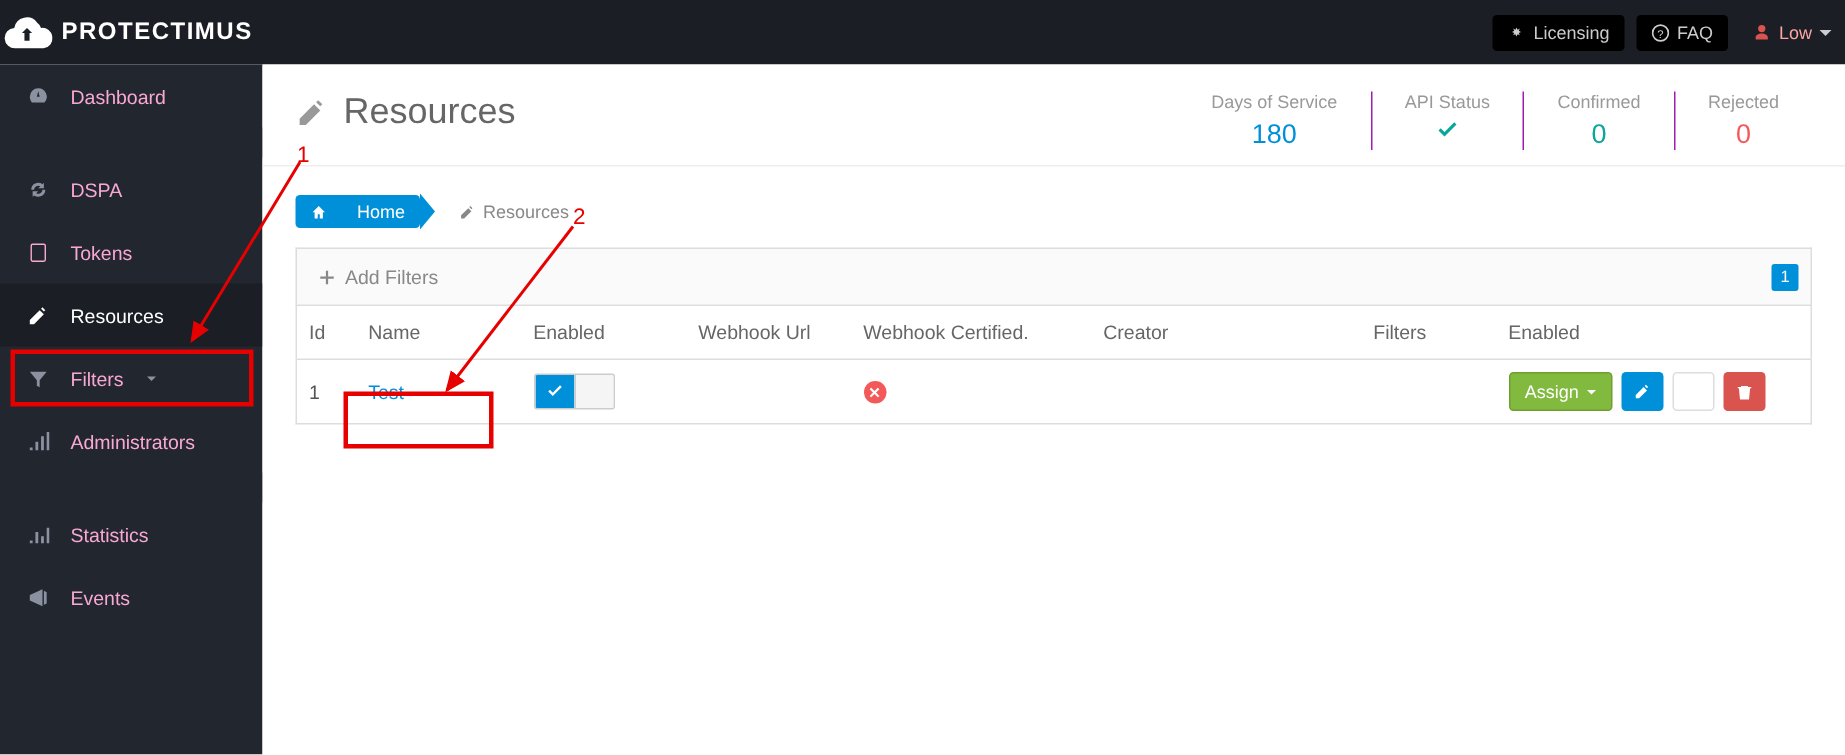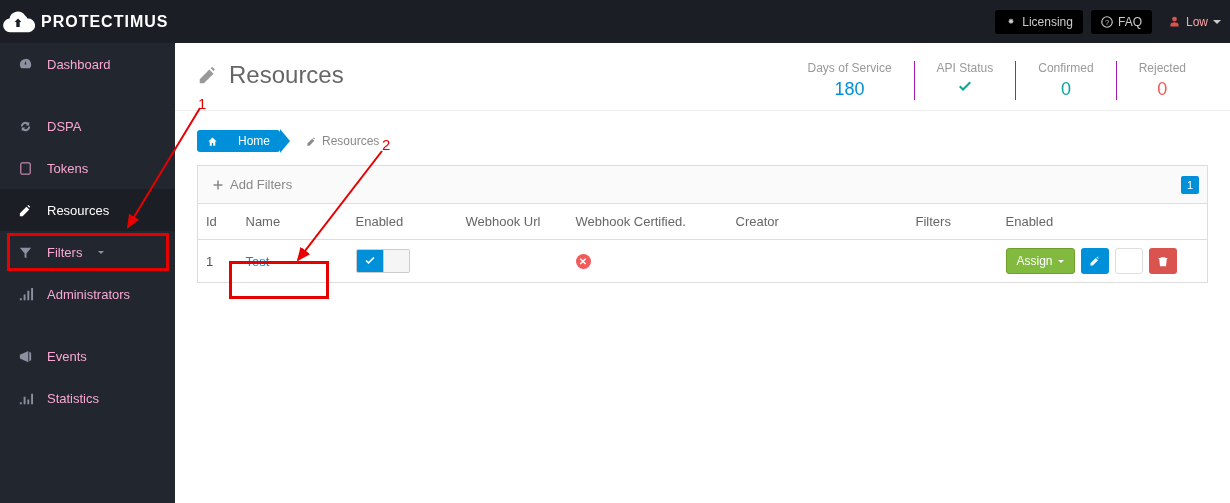--- a/index.html
+++ b/index.html
@@ -154,29 +154,29 @@
   </div>
   <div class="sidebar-item">
     <svg viewBox="0 0 16 16">
         <path d="M2 12h2v2H2zm4-4h2v6H6zm4-4h2v10h-2zm4-3h2v13h-2z"></path>
       </svg>
     <span>Administrators</span>
   </div>
   <div class="sidebar-sep"></div>
   <div class="sidebar-item">
     <svg viewBox="0 0 16 16">
+        <path d="M2 12h2v2H2zm4-6h2v8H6zm4 3h2v5h-2zm4-6h2v11h-2z"></path>
+      </svg>
+    <span>Statistics</span>
+  </div>
+  <div class="sidebar-item">
+    <svg viewBox="0 0 16 16">
         <path d="M2 6l9-4v12L2 10zm10-3l2 1v8l-2 1z"></path>
       </svg>
     <span>Events</span>
-  </div>
-  <div class="sidebar-item">
-    <svg viewBox="0 0 16 16">
-        <path d="M2 12h2v2H2zm4-6h2v8H6zm4 3h2v5h-2zm4-6h2v11h-2z"></path>
-      </svg>
-    <span>Statistics</span>
   </div>
 </div>
 
 <div class="main">
 
   <div class="page-header">
     <div class="page-title">
       <svg viewBox="0 0 16 16">
           <path d="M2 11l7-7 3 3-7 7H2v-3zm9-9l2 2-1 1-2-2z"></path>
         </svg>

